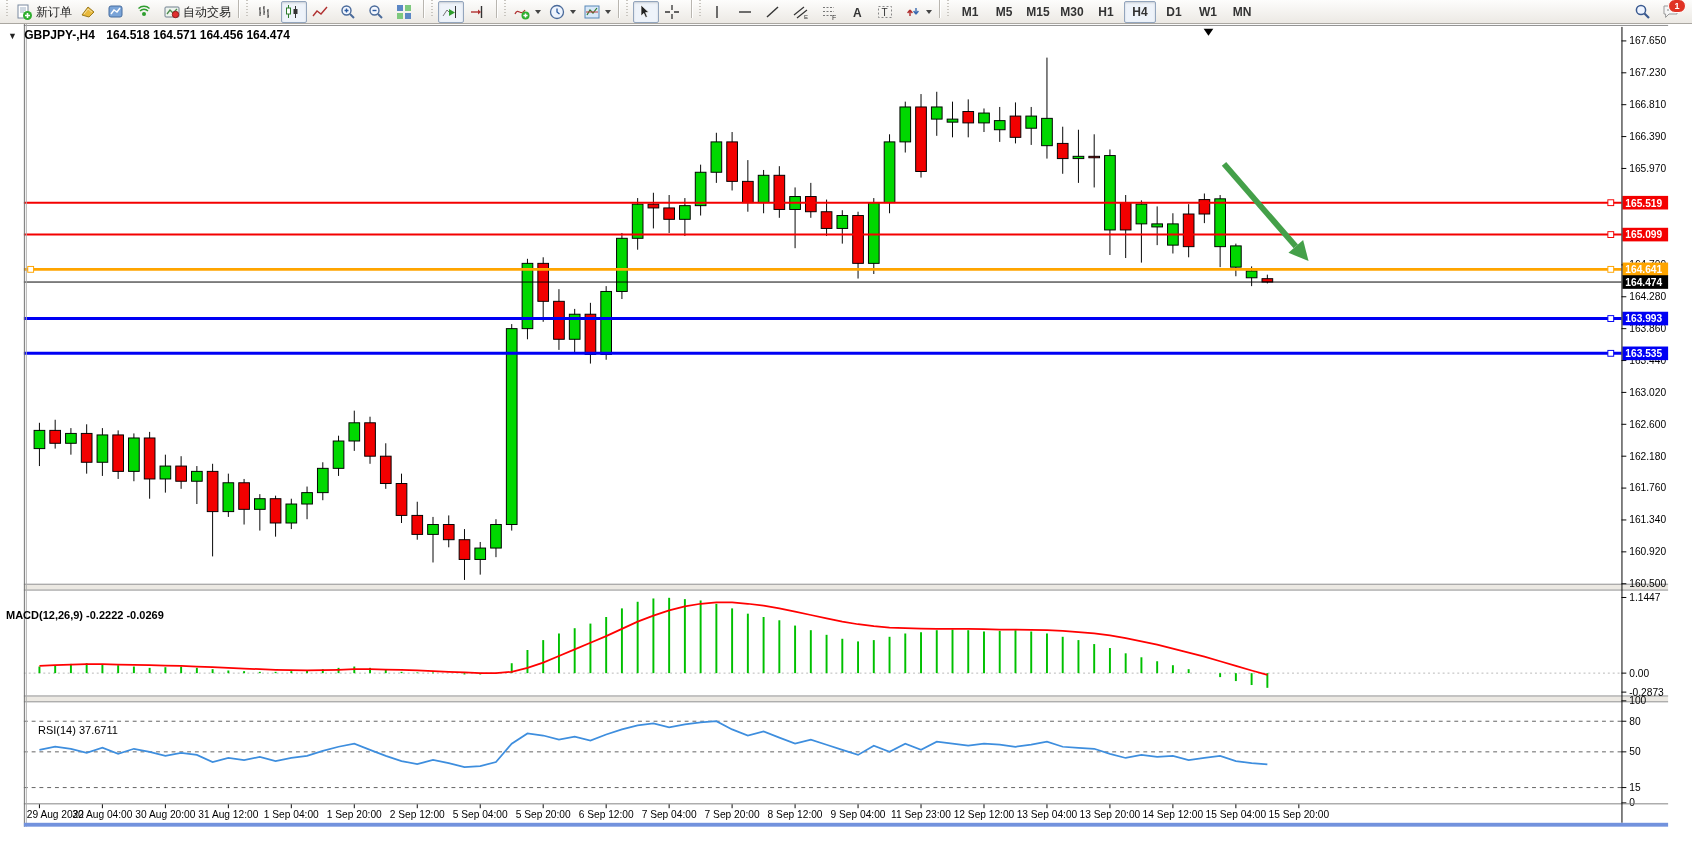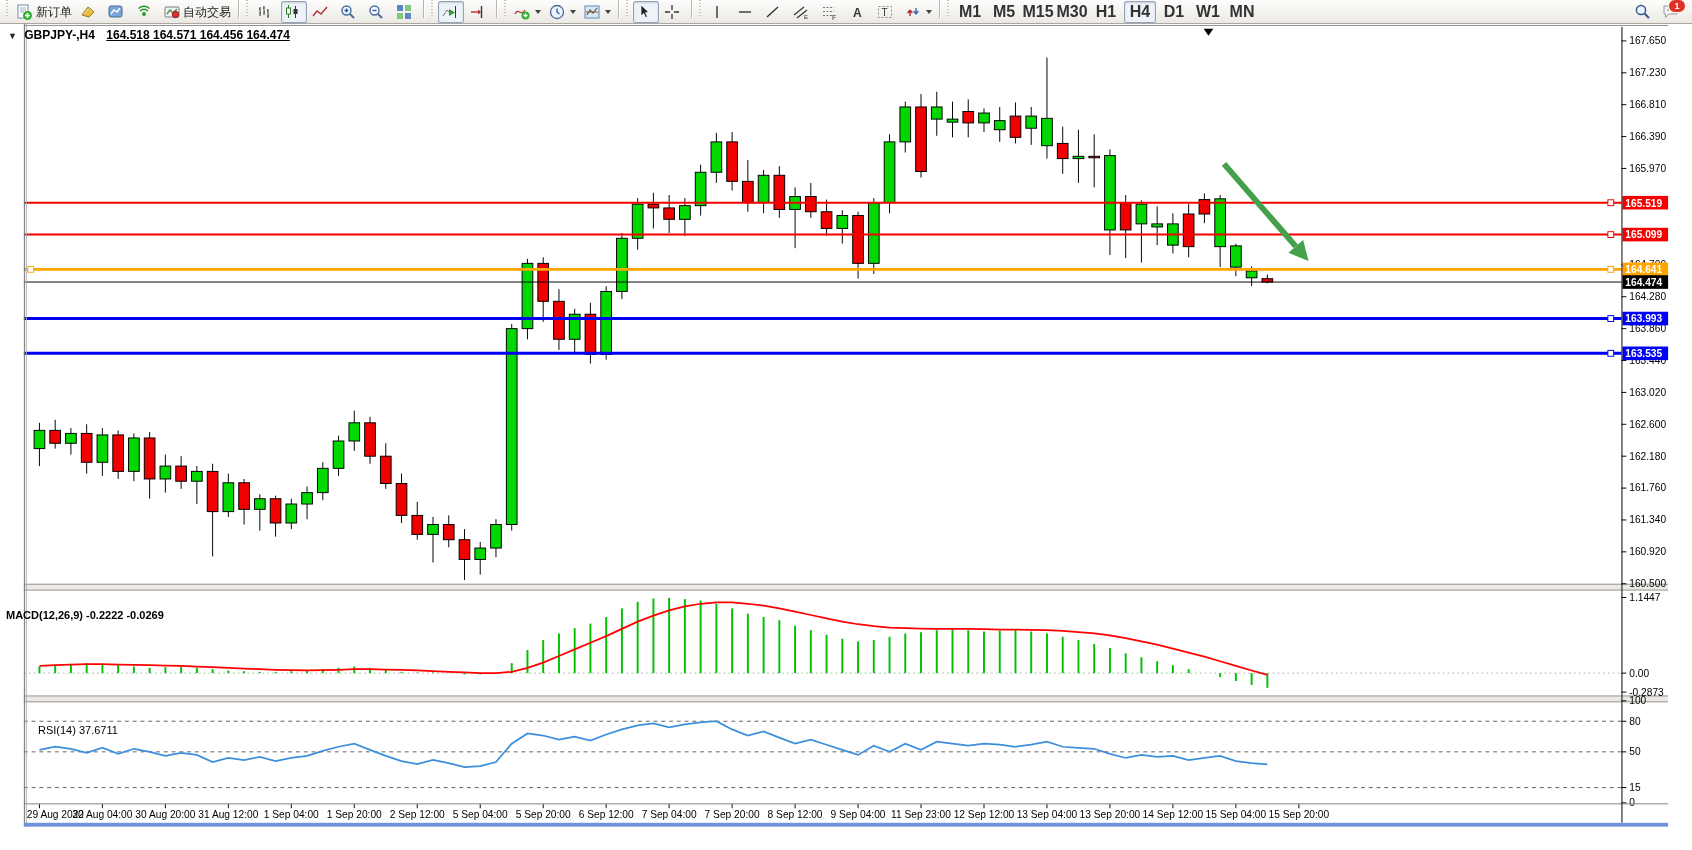--- a/index.html
+++ b/index.html
@@ -13,21 +13,21 @@
     background-image:repeating-linear-gradient(#c9c6c0 0 1px,transparent 1px 3px);
     background-size:2px 100%;background-repeat:repeat-y;background-position:2px 0;}
   .tb-sep{width:1px;height:18px;background:#b9b6b0;margin:0 3px;box-shadow:1px 0 0 #fff;}
   .tb-btn{display:flex;align-items:center;gap:3px;height:20px;min-width:20px;padding:0 2px;
     margin:0 1px;border:1px solid transparent;border-radius:2px;color:#222;font-size:12px;}
   .tb-btn.active{border:1px solid #93a5bd;background:#eef3fa;box-shadow:inset 0 1px 2px rgba(0,0,0,.15);}
   .tb-btn .lbl{white-space:nowrap;}
   .tb-btn svg{display:block;}
   .dd{width:0;height:0;border-left:3px solid transparent;border-right:3px solid transparent;
     border-top:4px solid #444;margin-left:2px;}
-  .tf-btn{font-size:16px;font-weight:bold;color:#333;width:26px;justify-content:center;}
+  .tf-btn{font-size:12px;font-weight:bold;color:#333;width:26px;justify-content:center;}
   #tb-right{margin-left:auto;display:flex;align-items:center;margin-right:6px;}
   .badge{position:absolute;top:-4px;right:-6px;background:#e03224;color:#fff;border-radius:8px;
     min-width:12px;height:12px;font-size:9px;line-height:12px;text-align:center;padding:0 2px;
     border:1px solid #fff;font-weight:bold;}
   
   #chart-window{position:absolute;top:24px;left:0;width:1692px;height:826px;background:#fff;}
   #chart-svg{position:absolute;top:0;left:0;}
   .ov-label{position:absolute;color:#000;white-space:nowrap;}
   #chart-title{top:4px;left:8px;font-size:12px;font-weight:bold;}
   #chart-title .tri{font-size:9px;color:#222;margin-right:4px;}
@@ -743,18 +743,18 @@
         </g>
         <line x1="1644.5" y1="27" x2="1644.5" y2="846" stroke="#000"></line>
         <line x1="0" y1="25.5" x2="1692" y2="25.5" stroke="#8c8c8c"></line>
         <line x1="0.5" y1="24" x2="0.5" y2="850" stroke="#6e6e6e"></line>
         <line x1="2.5" y1="24" x2="2.5" y2="850" stroke="#aeaeae"></line>
         <rect x="0" y="846" width="1692" height="4" fill="#7292dd"></rect>
       </svg>
     <div class="ov-label" id="chart-title">
       <span class="tri">▼</span>
       <span>GBPJPY-,H4</span>
-      <span style="margin-left:8px;text-decoration:underline;">164.518 164.571 164.456 164.474</span>
+      <span style="margin-left:8px;">164.518 164.571 164.456 164.474</span>
     </div>
     <div class="ov-label" id="macd-label">MACD(12,26,9) -0.2222 -0.0269</div>
     <div class="ov-label" id="rsi-label">RSI(14) 37.6711</div>
   </div>
 </div>
 
 </body></html>

